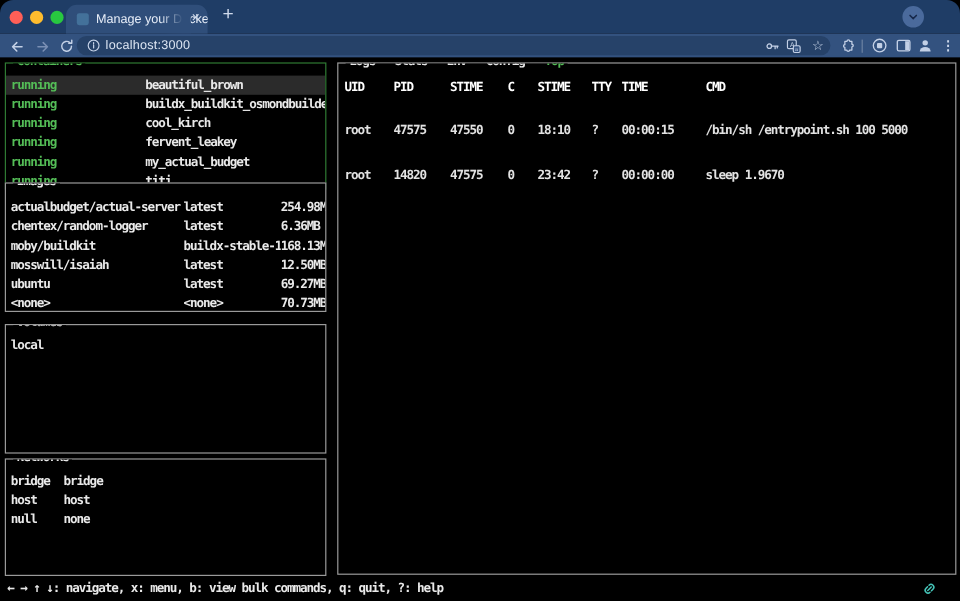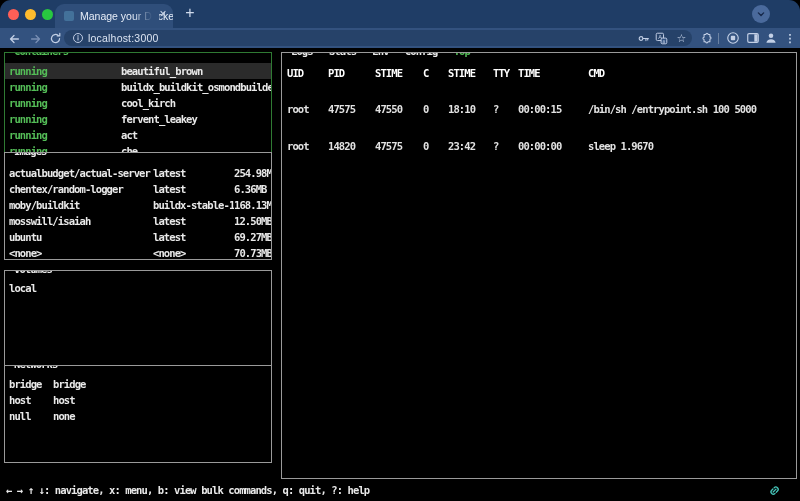--- a/index.html
+++ b/index.html
@@ -45,21 +45,21 @@
   .terminal{position:absolute;left:0;top:48px;width:800px;height:453px;background:var(--terminal-bg,#000);
             font-family:"DejaVu Sans Mono",monospace;font-size:10.5px;letter-spacing:-0.9px;
             font-weight:700;color:var(--terminal-text,#e9e9e9);}
   .panel{position:absolute;border:1px solid var(--terminal-border,#9a9a9a);background:var(--terminal-bg,#000);overflow:hidden;}
   .panel-title{position:absolute;top:-8px;left:6px;background:var(--terminal-bg,#000);
                padding:0 3px;white-space:pre;z-index:3;}
   .p-containers{left:4px;top:4px;width:266px;height:104px;border-color:var(--terminal-green-border,#2f7a33);}
   .p-containers .panel-title{color:var(--terminal-green,#54bd57);}
   .p-images{left:4px;top:104px;width:266px;height:106px;}
   .p-volumes{left:4px;top:222px;width:266px;height:106px;}
-  .p-networks{left:4px;top:317px;width:266px;height:96px;}
+  .p-networks{left:4px;top:334px;width:266px;height:96px;}
   .p-detail{left:281px;top:4px;width:514px;height:425px;}
   .panel-title .tab-active{color:var(--terminal-green,#54bd57);}
 
   .rows{position:absolute;left:0;right:0;}
   .p-containers .rows{top:10px;}
   .p-images .rows{top:12px;}
   .p-volumes .rows{top:9px;}
   .p-networks .rows{top:10px;}
   .row{display:grid;height:16px;line-height:16px;padding-left:4px;white-space:pre;overflow:hidden;}
   .c-row{grid-template-columns:80px 160px auto;gap:32px;}
@@ -194,24 +194,26 @@
           <span>cool_kirch</span>
           <span>che</span>
         </div>
         <div class="row c-row">
           <span class="c-state">running</span>
           <span>fervent_leakey</span>
           <span>act</span>
         </div>
         <div class="row c-row">
           <span class="c-state">running</span>
+          <span>my_actual_budget</span>
           <span>act</span>
         </div>
         <div class="row c-row">
           <span class="c-state">running</span>
+          <span>titi</span>
           <span>che</span>
         </div>
       </div>
     </div>
 
     <div class="panel p-images">
       <span class="panel-title">Images</span>
       <div class="rows">
         <div class="row i-row">
           <span>actualbudget/actual-server</span>

